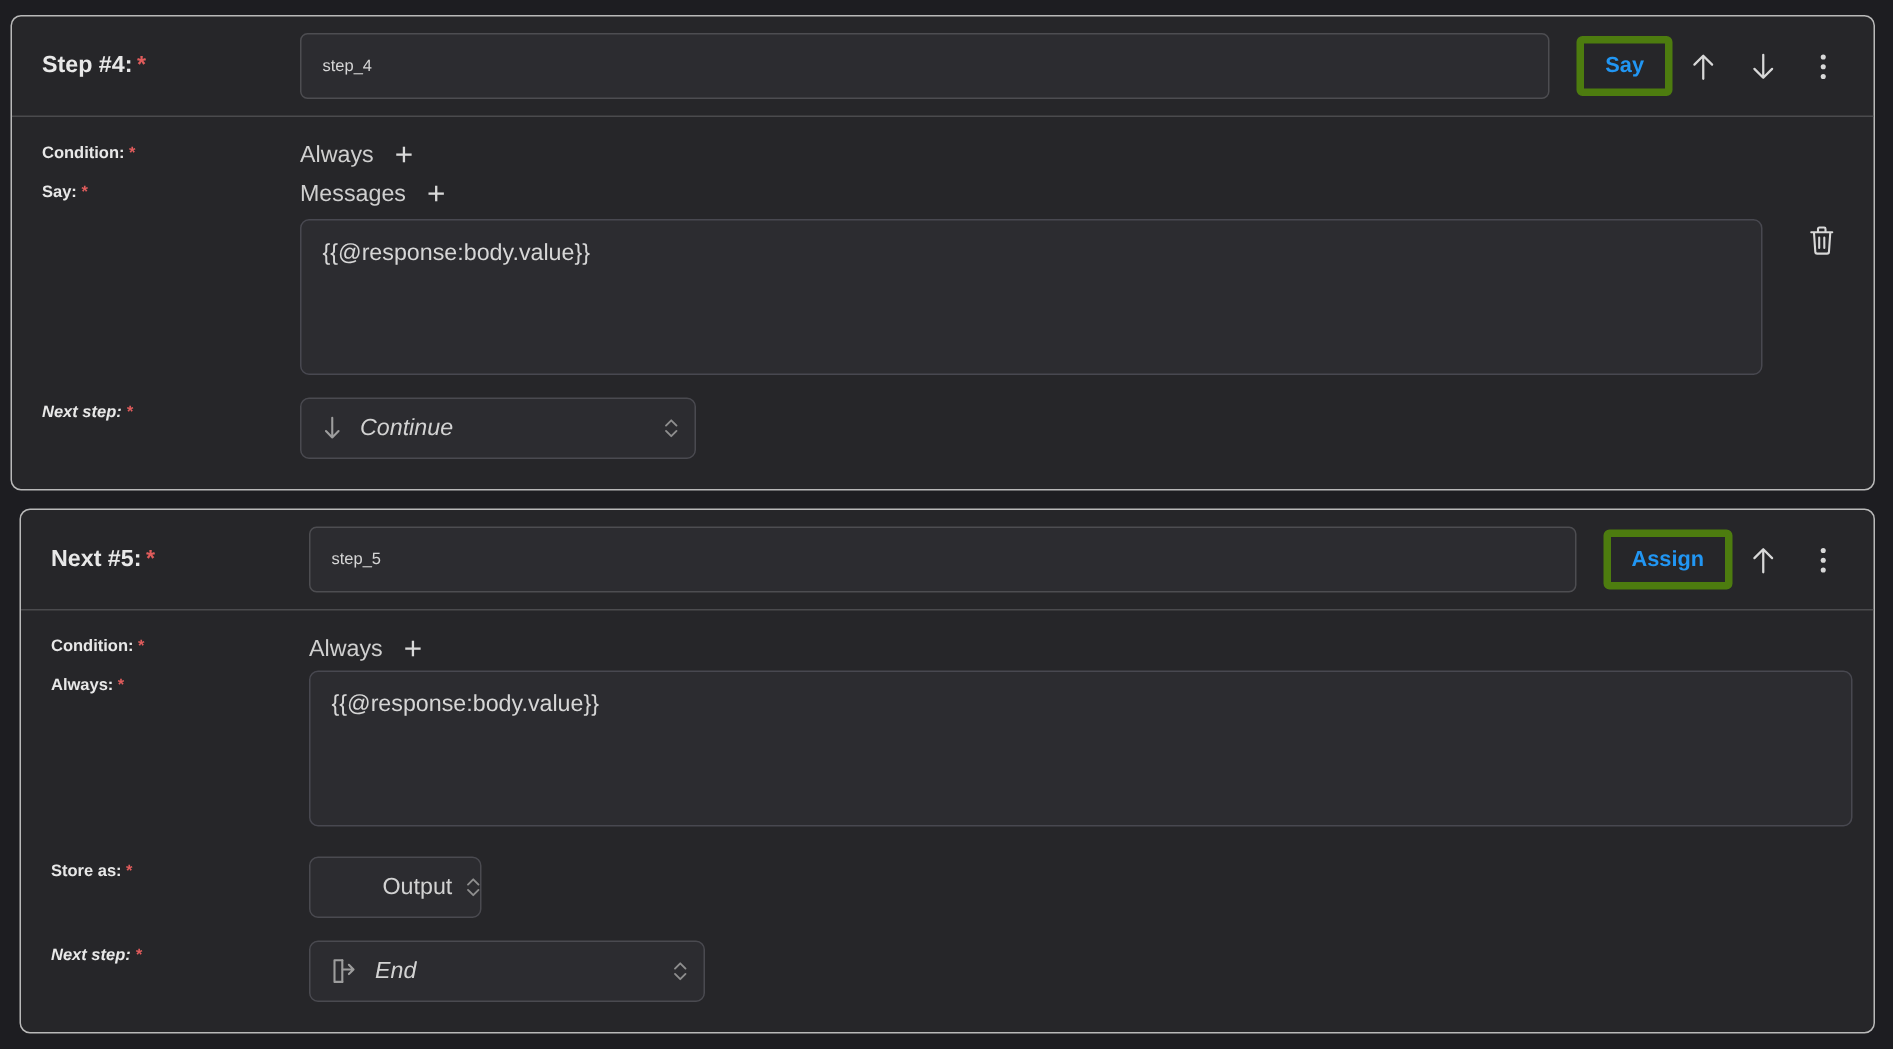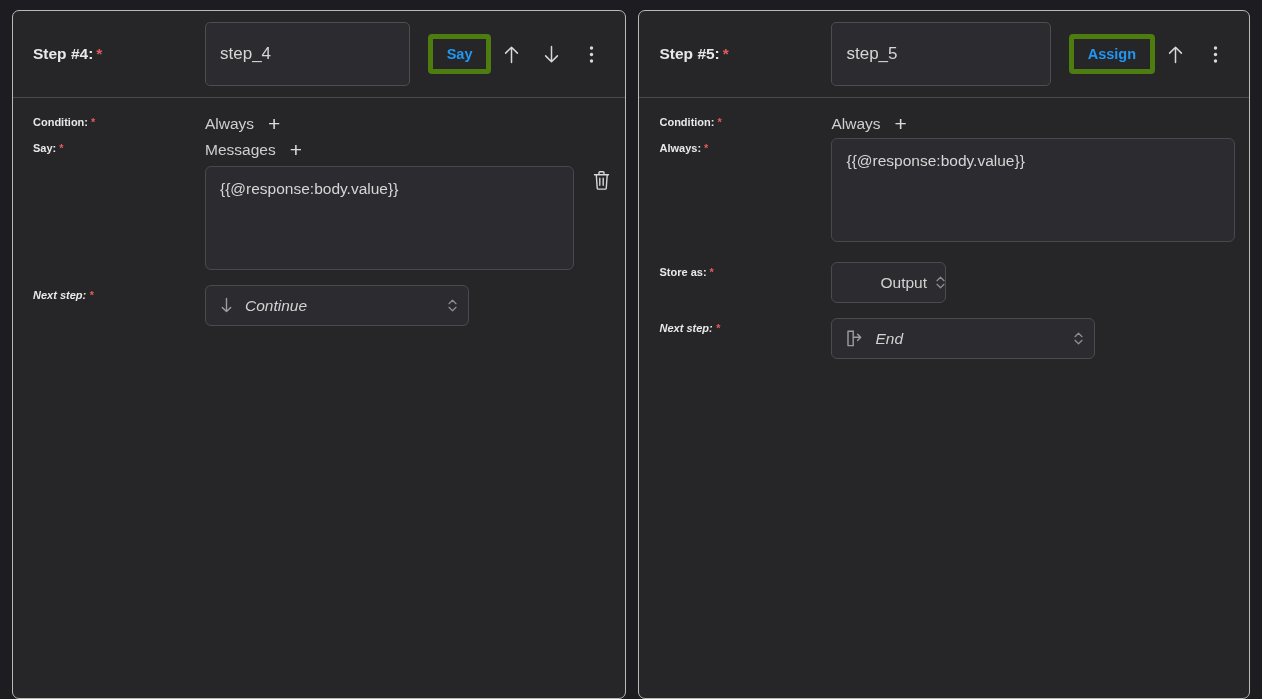--- a/index.html
+++ b/index.html
@@ -12,22 +12,23 @@
     overflow: hidden;
     font-family: "Liberation Sans", sans-serif;
     -webkit-font-smoothing: antialiased;
   }
   .page {
     width: 1262px;
     height: 699px;
     background: #1d1d21;
     padding: 10px 12px 0 12px;
     display: flex;
-    flex-direction: row;
+    flex-direction: column;
     gap: 12px;
+    align-items: flex-end;
   }
 
   
   .step-card {
     background: #262629;
     border: 1px solid #b9b9b9;
     border-radius: 7px;
     overflow: hidden;
   }
 
@@ -47,23 +48,23 @@
     flex: 0 0 172px;
   }
   .req { color: #e05c5c; font-weight: bold; margin-left: 3px; }
 
   .name-input {
     flex: 1 1 auto;
     background: #2c2c30;
     border: 1px solid #4d4d51;
     border-radius: 5px;
     color: #d6d6d6;
-    font-size: 17px;
-    font-family: "Liberation Sans", sans-serif;
-    padding: 21px 14px;
+    font-size: 11px;
+    font-family: "Liberation Sans", sans-serif;
+    padding: 15px 14px;
     outline: none;
     min-width: 0;
   }
 
   .header-actions {
     display: flex;
     align-items: center;
     gap: 0px;
     margin-left: 18px;
     flex: 0 0 auto;
@@ -297,21 +298,21 @@
         </div>
       </div>
 
     </div>
   </div>
 
   <div class="step-card">
 
     <div class="card-header">
       <div class="header-label">
-        <span>Step #5:</span><span class="req">*</span>
+        <span>Next #5:</span><span class="req">*</span>
       </div>
       <input class="name-input" type="text" value="step_5" style="">
       <div class="header-actions">
         <button class="type-btn">Assign</button>
         <button class="icon-btn">
           <span>
             <svg width="17" height="19" viewBox="0 0 17 19">
                 <path d="M8.5 17.5V2.2M8.5 2.2L2.6 8.1M8.5 2.2L14.4 8.1" stroke="#d8d8d8" stroke-width="1.5" fill="none" stroke-linecap="round" stroke-linejoin="round"></path>
               </svg>
           </span>

